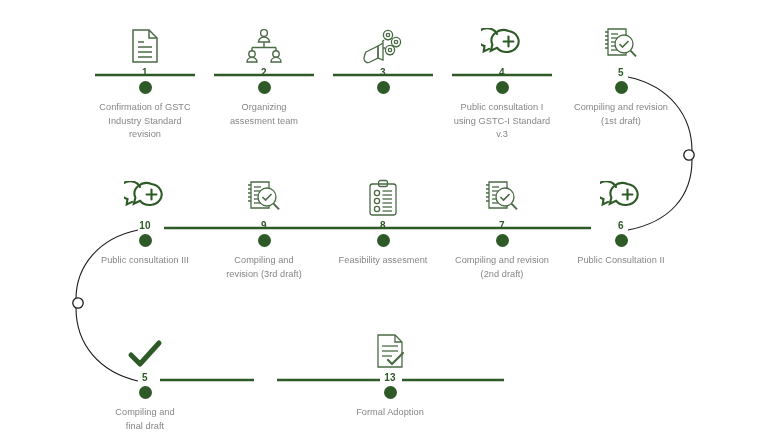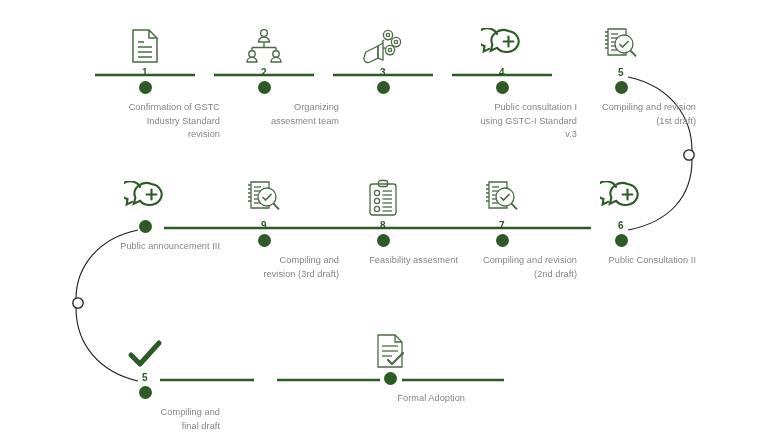--- a/index.html
+++ b/index.html
@@ -59,21 +59,20 @@
     background: #2d5a27;
     margin: 2px auto 0 auto;
   }
   .node-label {
     margin-top: 7px;
     font-size: 9.2px;
     line-height: 13.5px;
     color: #868686;
     letter-spacing: 0.05px;
     white-space: pre-line;
-    text-align: right;
   }
 </style>
 </head>
 <body>
 
 <div id="stage">
 
   <svg id="connector-layer" viewBox="0 0 768 433" width="768" height="433">
 
     <line x1="95" y1="75" x2="195" y2="75" stroke="#2d5a27" stroke-width="2.6"></line>
@@ -276,22 +275,23 @@
 
   <div class="node" style="left:145px; top:171px;">
     <div class="node-icon">
       <svg width="42" height="36" viewBox="0 0 42 36" fill="none" stroke="#2d5a27" stroke-width="2.1" stroke-linecap="round">
         <path d="M16 6 a10.5 9 0 1 0 -12.5 12 l-0.8 5.5 l5.4 -2.6"></path>
         <path d="M27.5 3 a12 10.6 0 1 1 -11.5 16.8 l-6.2 3 l1.6 -6.2 A12 10.6 0 0 1 27.5 3 Z"></path>
         <line x1="27.5" y1="8.6" x2="27.5" y2="18.4"></line>
         <line x1="22.6" y1="13.5" x2="32.4" y2="13.5"></line>
       </svg>
     </div>
-    <div class="node-dot"></div>
-    <div class="node-label">Public announcement III</div>
+    <div class="node-number">10</div>
+    <div class="node-dot"></div>
+    <div class="node-label">Public consultation III</div>
   </div>
 
   <div class="node" style="left:145px; top:323px;">
     <div class="node-icon">
       <svg width="36" height="30" viewBox="0 0 36 30" fill="none" stroke="#2d5a27" stroke-width="5" stroke-linecap="round" stroke-linejoin="round">
         <path d="M4 16 l9 9 l19 -21"></path>
       </svg>
     </div>
     <div class="node-number">5</div>
     <div class="node-dot"></div>
@@ -304,18 +304,19 @@
     <div class="node-icon">
       <svg width="32" height="36" viewBox="0 0 32 36" fill="none" stroke="#4a6b45" stroke-width="1.3">
         <path d="M4 2 h17 l7 7 v25 H4 Z"></path>
         <path d="M21 2 v7 h7"></path>
         <line x1="8" y1="13" x2="24" y2="13"></line>
         <line x1="8" y1="18" x2="24" y2="18"></line>
         <line x1="8" y1="23" x2="18" y2="23"></line>
         <path d="M14 27 l4 4 l11 -11" stroke="#4a6b45" stroke-width="2.2" stroke-linecap="round" stroke-linejoin="round" fill="none"></path>
       </svg>
     </div>
+    <div class="node-number">13</div>
     <div class="node-dot"></div>
     <div class="node-label">Formal Adoption</div>
   </div>
 
 
 </div>
 
 </body></html>

